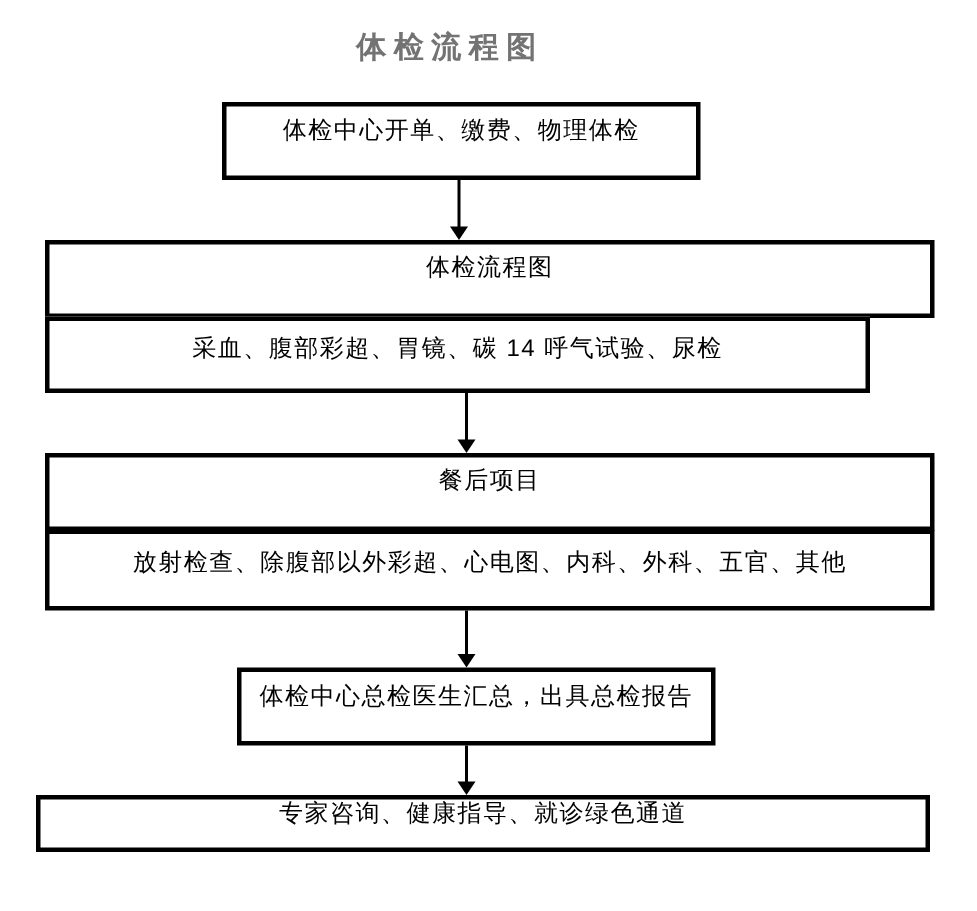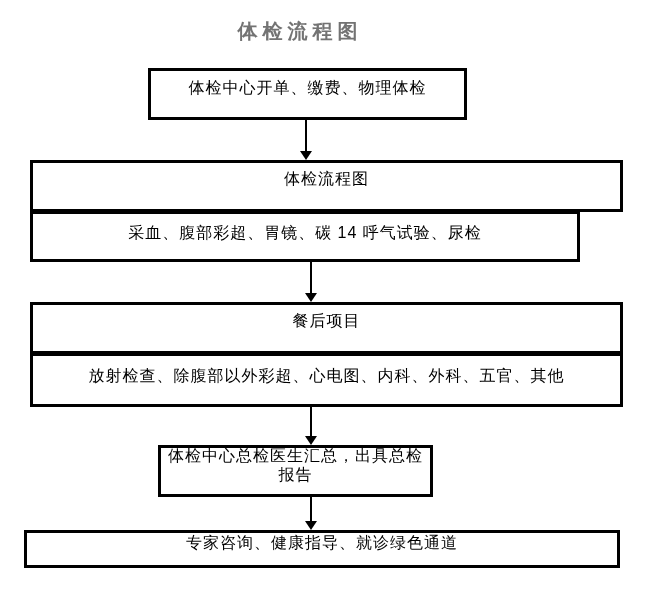--- a/index.html
+++ b/index.html
@@ -101,21 +101,21 @@
   </div>
   <div class="box header-row" style="left:30px; top:302px; width:593px; height:52px;">
     <span>餐后项目</span>
   </div>
 
   <div class="arrow" style="left:305px; top:407px; height:38px;">
     <div class="stem"></div>
     <div class="head"></div>
   </div>
 
-  <div class="box single" style="left:158px; top:445px; width:275px; height:52px;">
+  <div class="box single" style="left:158px; top:445px; width:319px; height:52px;">
     <span>体检中心总检医生汇总，出具总检报告</span>
   </div>
 
   <div class="arrow" style="left:305px; top:497px; height:33px;">
     <div class="stem"></div>
     <div class="head"></div>
   </div>
 
   <div class="box single" style="left:24px; top:530px; width:596px; height:38px;">
     <span>专家咨询、健康指导、就诊绿色通道</span>

